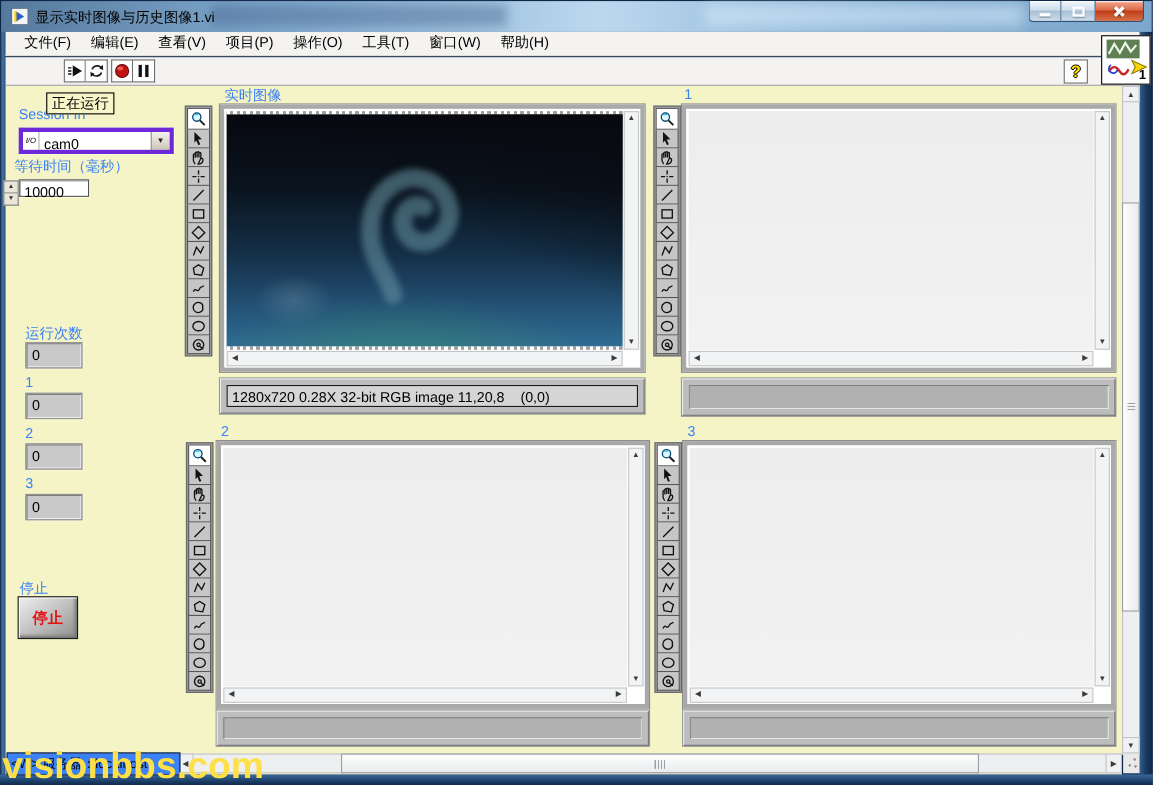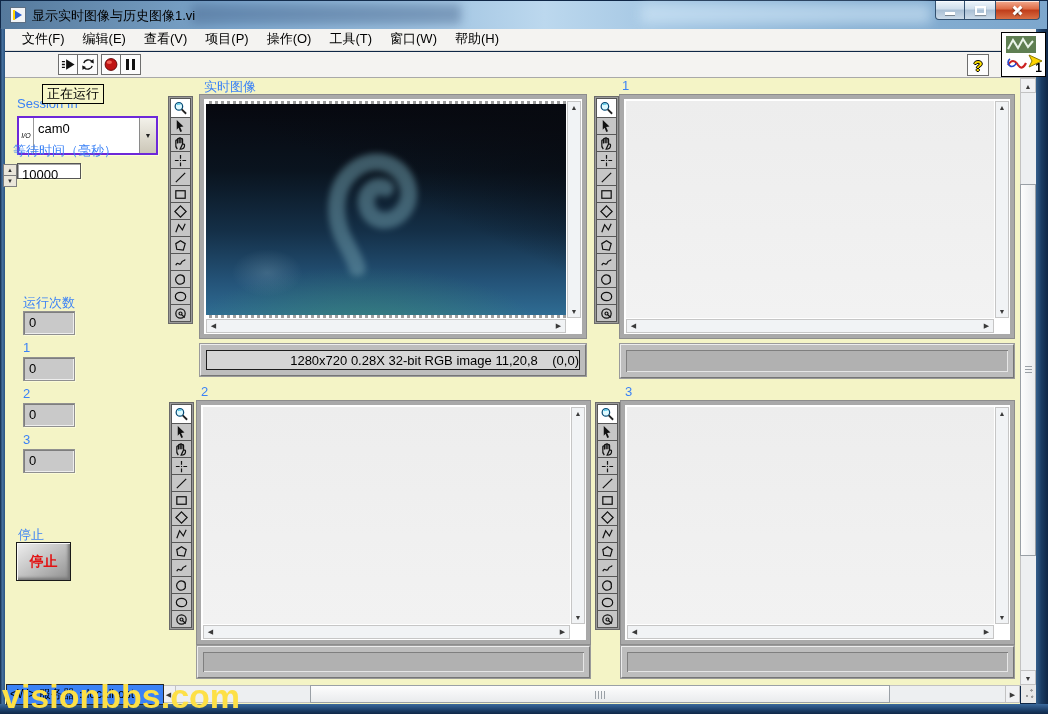--- a/index.html
+++ b/index.html
@@ -53,21 +53,21 @@
   .vi-icon { position:absolute; left:1001px; top:32px; width:45px; height:45px; background:#fff; border:1px solid #000; z-index:3; }
   .vi-num { position:absolute; right:3px; bottom:1px; font-size:12px; font-weight:bold; color:#000; }
 
   
   .panel-bg { position:absolute; left:5px; top:78px; width:1015px; height:626px; background:#f4f4c6; z-index:1; }
   .plabel { position:absolute; font-size:13px; color:#3b82f6; z-index:2; white-space:nowrap; }
 
   .tooltip-running { position:absolute; left:42px; top:84px; height:20px; padding:0 4px; border:1px solid #000; background:#f6f6c8;
     font-size:13px; line-height:18px; z-index:4; white-space:nowrap; }
 
-  .combo { position:absolute; left:17px; top:116px; width:141px; height:39px; display:flex; border:2px solid #6d28d9;
+  .combo { position:absolute; left:17px; top:116px; width:141px; height:24px; display:flex; border:4px solid #6d28d9;
     box-shadow:1px 1px 0 #fdfdd8, inset -1px -1px 0 #bbb; z-index:2; background:#fff; }
   .combo-io { width:15px; background:#fff; border-right:1px solid #9a9a9a; font-size:7px; font-style:italic;
     display:flex; align-items:center; justify-content:center; }
   .combo-text { flex:1; font-size:13px; line-height:21px; padding-left:4px; background:#fff; }
   .combo-btn { width:17px; background:linear-gradient(180deg,#f3f1ea,#ccc7b8); border-left:1px solid #8a8a8a; font-size:7px; color:#222;
     display:flex; align-items:center; justify-content:center; }
 
   .spinner { position:absolute; left:3px; top:164px; width:14px; height:22px; z-index:2; display:flex; flex-direction:column; }
   .spin-btn { flex:1; font-size:6px; line-height:10px; text-align:center; color:#333; background:#eae6da; border:1px solid #7d7d7d; }
   .spin-btn + .spin-btn { border-top:none; }
@@ -105,21 +105,21 @@
   .hscroll .left { left:1px; } .hscroll .right { right:1px; }
 
   .palette { position:absolute; width:25px; background:#9a9a9a; border:1px solid #6a6a6a; padding:1px; z-index:2; }
   .tool { width:21px; height:17px; background:#c6c6c6; border:1px solid #565656; display:flex; align-items:center; justify-content:center; }
   .tool + .tool { border-top:none; }
   .tool.selected { background:#fff; height:20px; }
   .tool svg { display:block; }
 
   .statusbar { position:absolute; background:#bdbdbd; border:1px solid #ececec; border-right-color:#767676; border-bottom-color:#767676;
     box-shadow:0 0 0 1px #9a9a9a; z-index:2; }
-  .status-inner { position:absolute; inset:5px; background:#b1b1b1; box-shadow:inset 1px 1px 0 #7f7f7f, inset -1px -1px 0 #e6e6e6;text-align:right; }
+  .status-inner { position:absolute; inset:5px; background:#b1b1b1; box-shadow:inset 1px 1px 0 #7f7f7f, inset -1px -1px 0 #e6e6e6; }
   .status-inner.text { background:#d5d5d5; border:1px solid #1c1c1c; box-shadow:none; font-size:13px; line-height:19px; padding-left:4px;
     white-space:pre; overflow:hidden; }
 
   
   .d1 { left:200px; top:95px;  width:386px; height:243px; }
   .d2 { left:620px; top:95px;  width:394px; height:243px; }
   .d3 { left:197px; top:401px; width:393px; height:243px; }
   .d4 { left:621px; top:401px; width:393px; height:243px; }
   .pal1 { left:168px; top:96px; }  .pal2 { left:594px; top:96px; }
   .pal3 { left:169px; top:402px; } .pal4 { left:595px; top:402px; }

